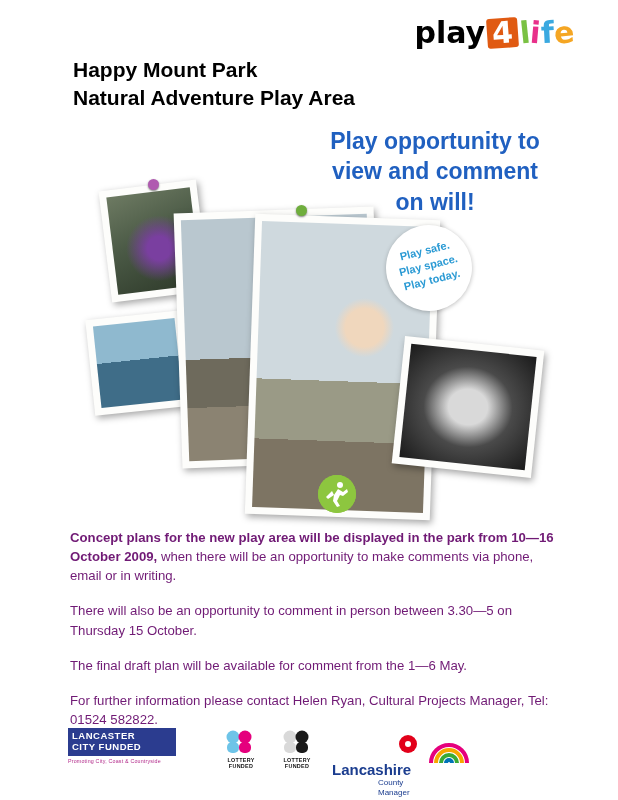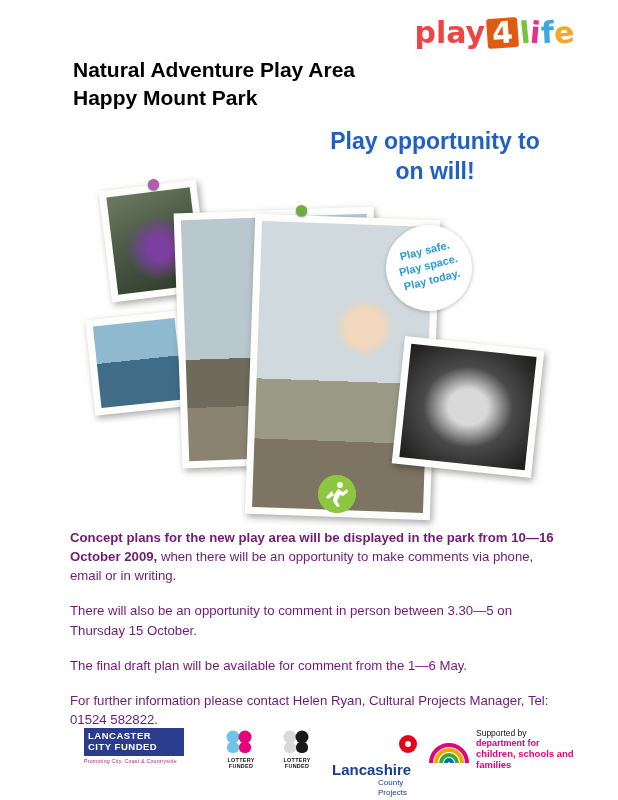--- a/index.html
+++ b/index.html
@@ -28,21 +28,21 @@
     position: absolute;
     right: 44px;
     top: 18px;
     font-size: 30px;
     font-weight: bold;
     letter-spacing: 0px;
     line-height: 1;
     white-space: nowrap;
     font-family: "DejaVu Sans", sans-serif;
   }
-  .logo .l-play { color: #ef4444; }
+  .logo .l-play { color: #000000; }
   .logo .l-4 {
     color: #ffffff;
     background: #e05a12;
     display: inline-block;
     padding: 0 5px;
     border-radius: 3px;
     margin: 0 2px;
     transform: rotate(-4deg);
   }
   .logo .l-l { color: #7ac143; }
@@ -169,21 +169,21 @@
   .footer {
     position: absolute;
     left: 68px;
     top: 728px;
     width: 490px;
     height: 48px;
   }
   .f-item { position: absolute; top: 0; }
 
   .lcc {
-    left: 16px; width: 100px;
+    left: 0; width: 108px;
   }
   .lcc .bar {
     background: #2b3c8f; color: #ffffff;
     font-size: 9.5px; font-weight: bold; letter-spacing: .5px;
     padding: 3px 4px; line-height: 1.15;
   }
   .lcc .sub { color: #b22a8a; font-size: 5.3px; margin-top: 2px; letter-spacing: .2px; }
 
   .lot1 { left: 150px; width: 46px; text-align: center; }
   .lot2 { left: 206px; width: 46px; text-align: center; }
@@ -204,26 +204,27 @@
 </head>
 <body>
 
 <div class="poster">
 
   <div class="logo">
     <span class="l-play">play</span><span class="l-4">4</span><span class="l-l tilt1">l</span><span class="l-i tilt2">i</span><span class="l-f tilt3">f</span><span class="l-e tilt1">e</span>
   </div>
 
   <div class="title">
+    <div>Happy Mount Park</div>
     <div>Natural Adventure Play Area</div>
-    <div>Happy Mount Park</div>
   </div>
 
   <div class="headline">
     <div>Play opportunity to</div>
+    <div>view and comment</div>
     <div>on will!</div>
   </div>
 
   <div class="collage">
 
     <div class="polaroid p1">
       <span class="ph"></span>
     </div>
     <div class="pin" style="left:80px;top:14px;background:#b05ab0;"></div>
 
@@ -295,35 +296,30 @@
         <circle cx="27" cy="9" r="6.5" fill="#1a1a1a"></circle>
         <rect x="9" y="14" width="12" height="11" rx="5" fill="#d9d9d9"></rect>
         <rect x="21" y="14" width="12" height="11" rx="5" fill="#1a1a1a"></rect>
       </svg>
       <div class="lot-cap">LOTTERY FUNDED</div>
     </div>
 
     <div class="f-item lanc">
       <div class="t">Lancashire</div>
       <div class="t2">County</div>
-      <div class="t2">Projects</div>
+      <div class="t2">Manager</div>
       <svg class="rose" viewBox="0 0 20 20" aria-hidden="true">
         <circle cx="10" cy="10" r="9" fill="#e2001a"></circle>
         <circle cx="10" cy="10" r="3" fill="#ffffff"></circle>
       </svg>
     </div>
 
     <div class="f-item dcsf">
       <svg class="arc" viewBox="0 0 44 34" aria-hidden="true">
         <path d="M4 33 A18 18 0 0 1 40 33" fill="none" stroke="#e5007d" stroke-width="4"></path>
         <path d="M9 33 A13 13 0 0 1 35 33" fill="none" stroke="#f7a600" stroke-width="4"></path>
         <path d="M14 33 A8 8 0 0 1 30 33" fill="none" stroke="#3aaa35" stroke-width="4"></path>
         <path d="M19 33 A3 3 0 0 1 25 33" fill="none" stroke="#0073b7" stroke-width="4"></path>
       </svg>
-      <div style="margin-left:48px;">
-        <div class="sup">Supported by</div>
-        <div class="d1">department for</div>
-        <div class="d2">children, schools and families</div>
-      </div>
     </div>
 
   </div>
 </div>
 
 </body></html>

